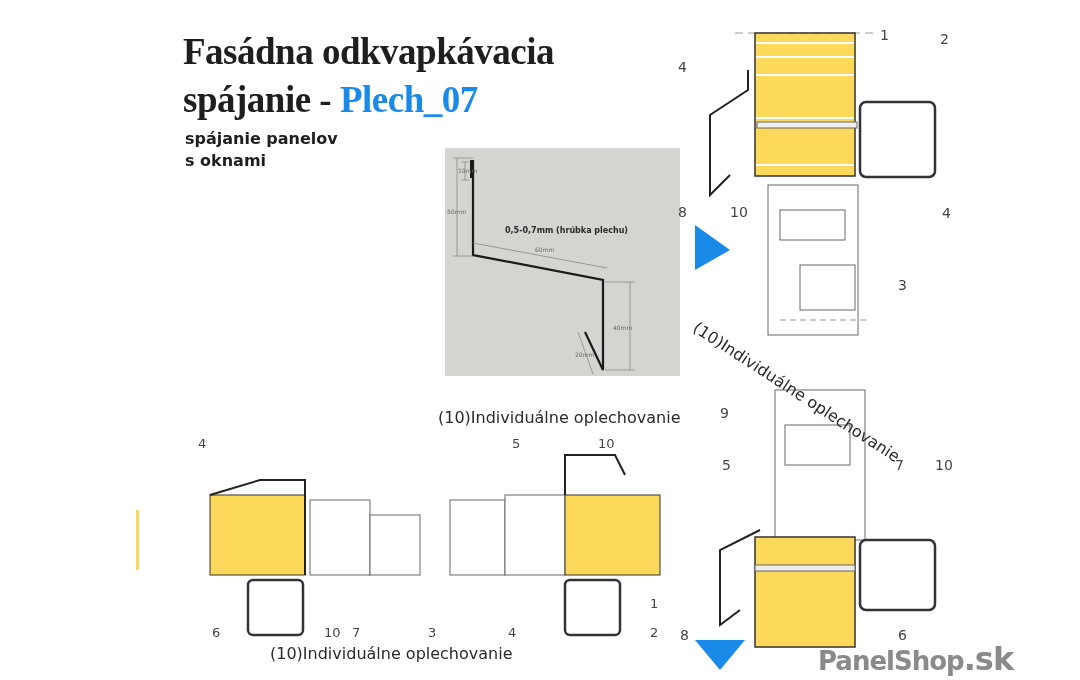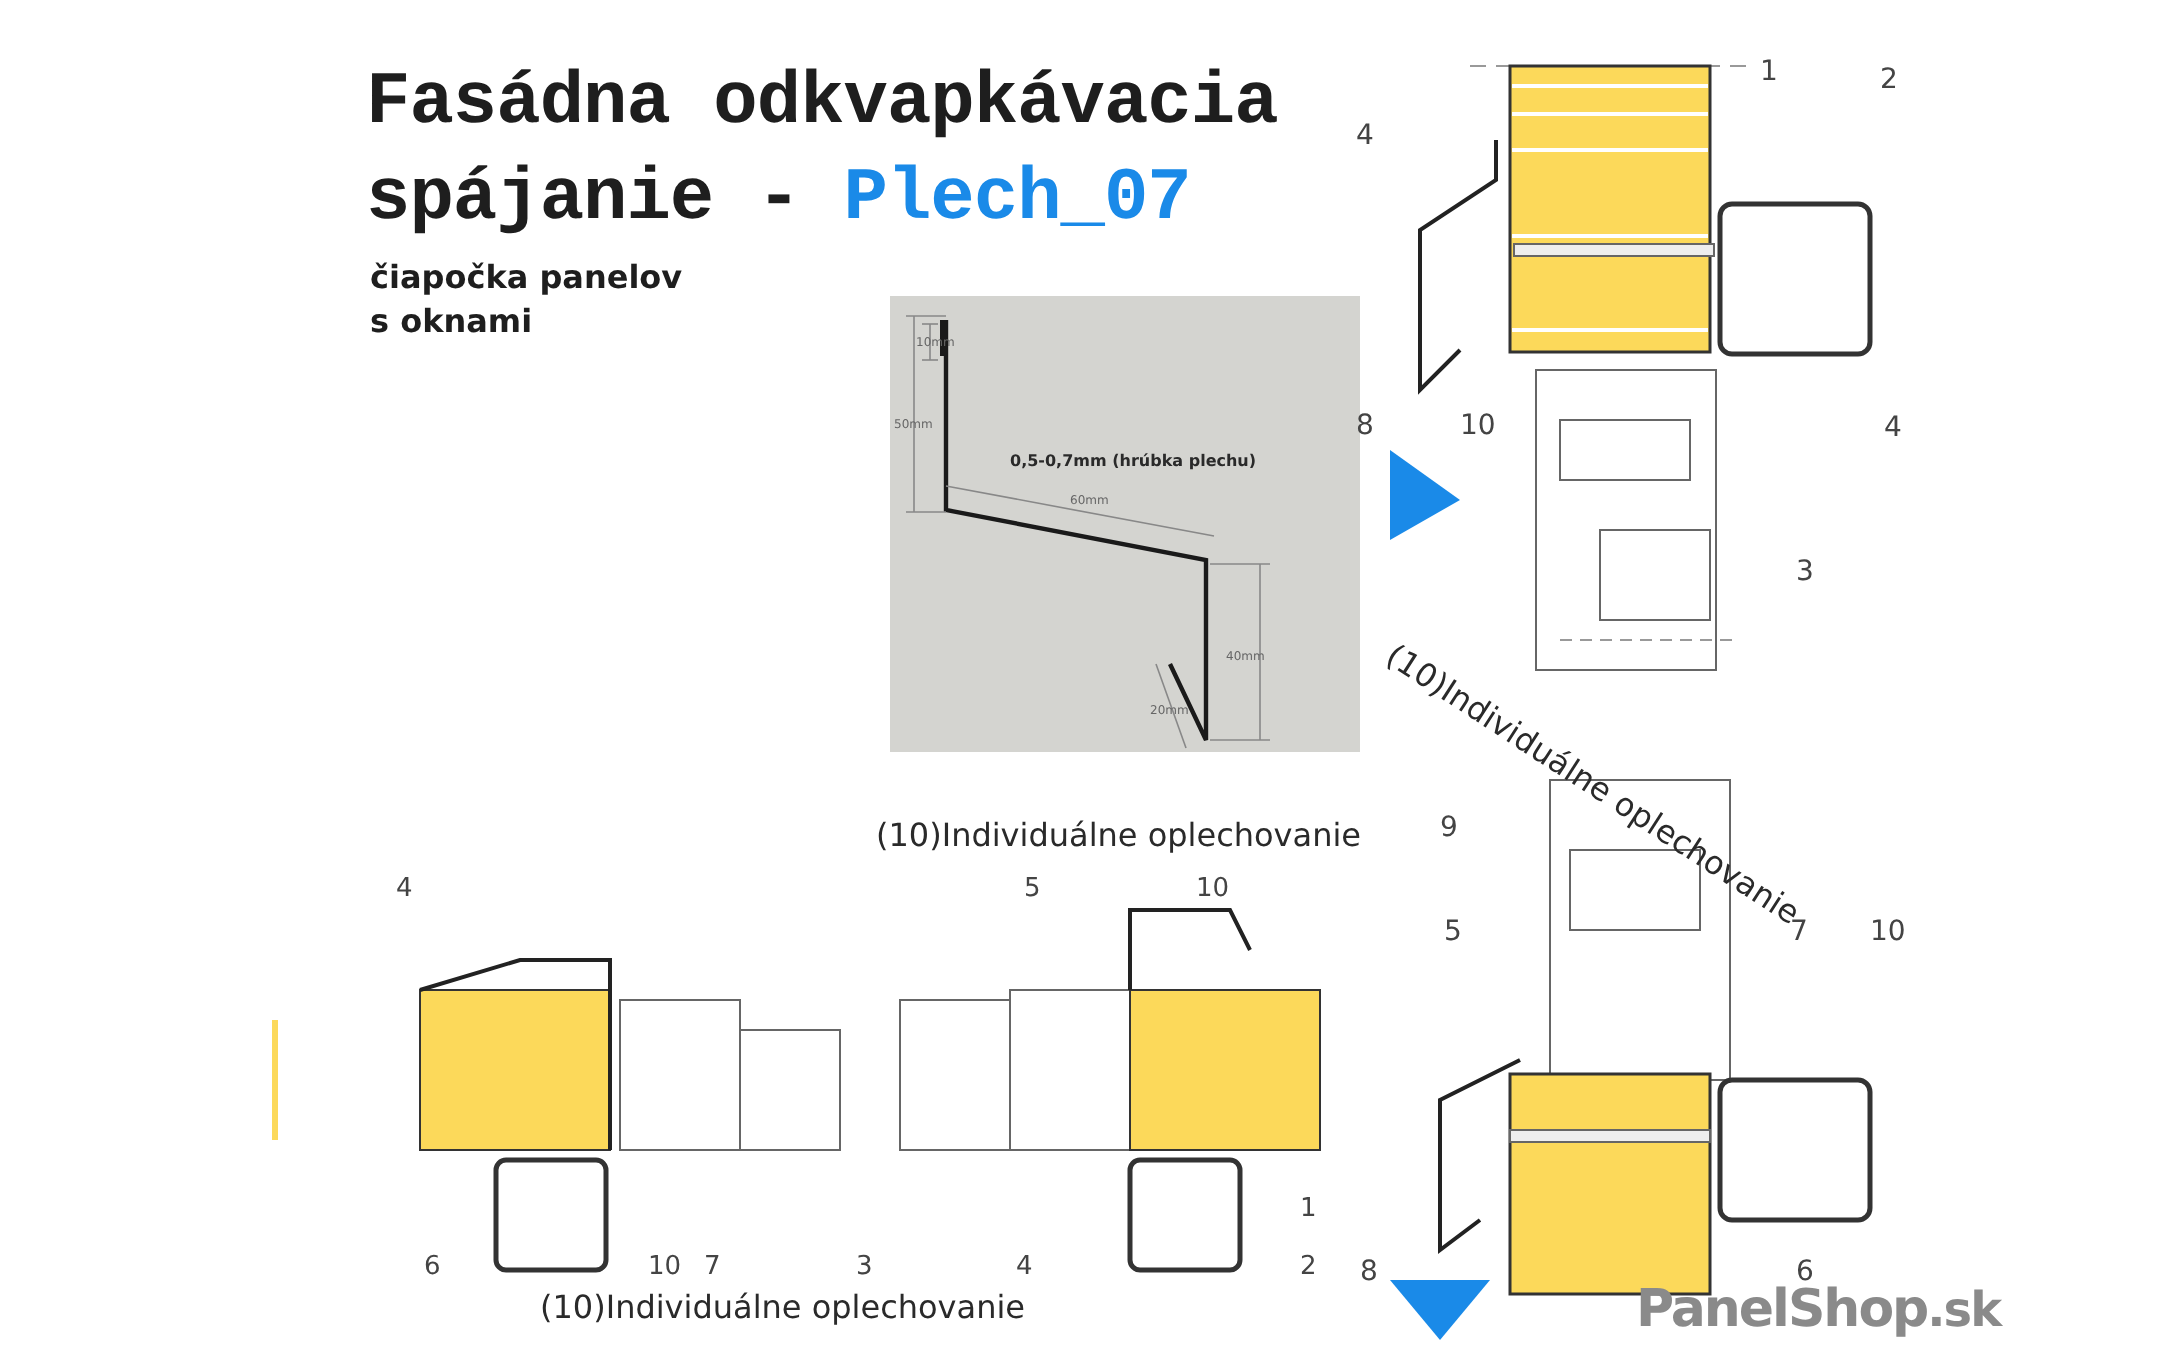--- a/index.html
+++ b/index.html
@@ -1,37 +1,37 @@
 <!DOCTYPE html>
 <html><head>
 <meta charset="utf-8">
 <style>
   html, body { margin: 0; padding: 0; background: #ffffff; }
   body { width: 1080px; height: 680px; position: relative; overflow: hidden; font-family: "DejaVu Sans", sans-serif; }
   .abs { position: absolute; }
-  .title { left: 183px; top: 28px; font-family: Liberation Mono, monospace; font-weight: bold; font-size: 37px; line-height: 48px; color: #1e1e1e; letter-spacing: -0.5px; white-space: nowrap; }
+  .title { left: 183px; top: 28px; font-family: Liberation Serif, serif; font-weight: bold; font-size: 37px; line-height: 48px; color: #1e1e1e; letter-spacing: -0.5px; white-space: nowrap; }
   .title .accent { color: #1a8ae8; text-align: center; }
   .subtitle { left: 185px; top: 128px; font-weight: bold; font-size: 16px; line-height: 22px; color: #1e1e1e; }
   .spec-box { left: 445px; top: 148px; width: 235px; height: 228px; background: #d4d4d0; }
   .spec-box svg { position: absolute; left: 0; top: 0; }
   .label-individ { font-family: "DejaVu Sans", sans-serif; font-size: 16px; color: #2a2a2a; white-space: nowrap; }
   .label-rot { transform-origin: left top; transform: rotate(33deg); }
   .logo { left: 818px; top: 640px; font-family: "DejaVu Sans", sans-serif; font-weight: bold; font-size: 26px; color: #8a8a8a; letter-spacing: -1px; }
-  .logo .dom { font-size: 24px; }
+  .logo .dom { font-size: 32px; }
   svg text { font-family: "DejaVu Sans", sans-serif; }
 </style>
 </head>
 <body>
 
 <div class="abs title">
   <div>Fasádna odkvapkávacia</div>
   <div><span>spájanie - </span><span class="accent">Plech_07</span></div>
 </div>
 <div class="abs subtitle">
-  <div>čiapočka panelov</div>
+  <div>spájanie panelov</div>
   <div>s oknami</div>
 </div>
 
 <div class="abs spec-box">
   <svg width="197" height="228" viewBox="0 0 197 228">
 
     <polyline points="28,12 28,107 158,132 158,222 140,184" fill="none" stroke="#1a1a1a" stroke-width="2.2"></polyline>
     <line x1="26" y1="12" x2="26" y2="30" stroke="#1a1a1a" stroke-width="2"></line>
 
     <g stroke="#888" stroke-width="0.8" fill="none">

